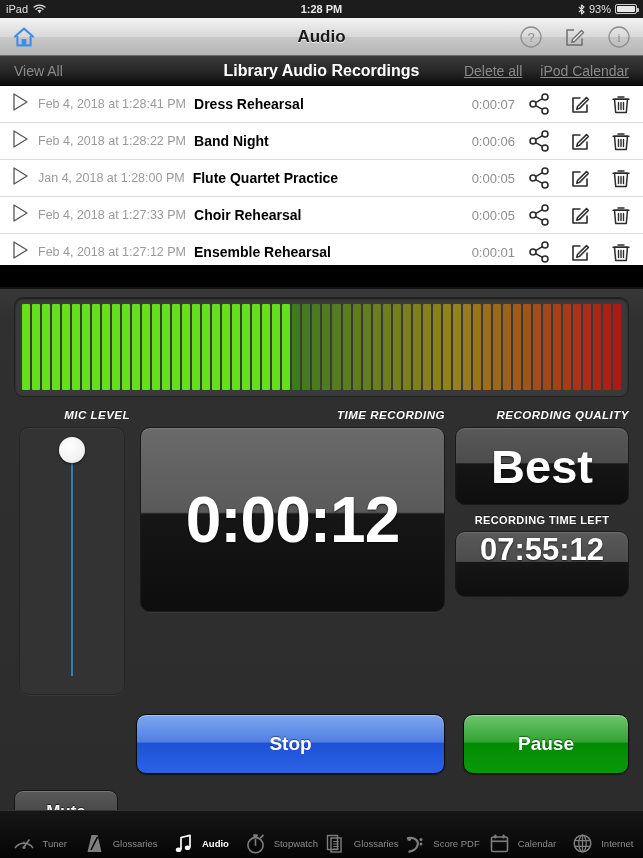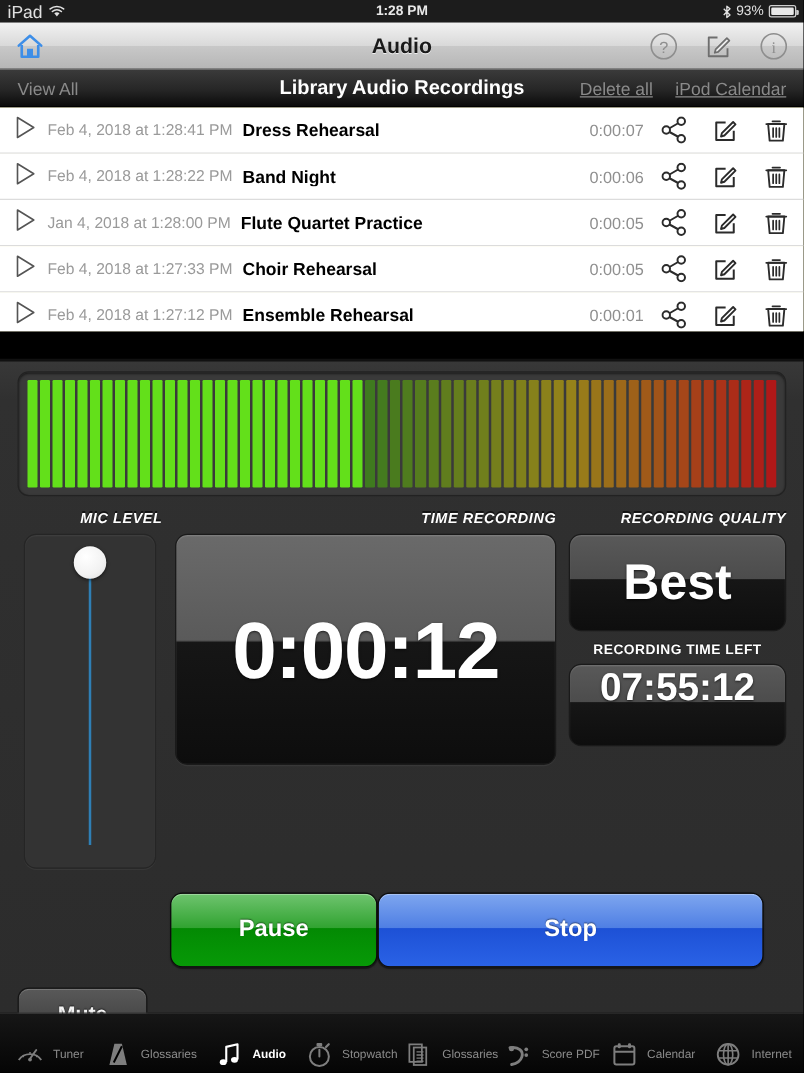--- a/index.html
+++ b/index.html
@@ -10,21 +10,21 @@
     -webkit-font-smoothing:antialiased;
   }
   #app { position:relative; width:643px; height:858px; overflow:hidden; background:#000; }
 
   
   .statusbar {
     height:18px; background:#1c1c1c; display:flex; align-items:center;
     padding:0 6px; color:#d8d8d8; font-size:11px; position:relative;
   }
   .sb-left { display:flex; align-items:center; gap:5px; }
-  .sb-device { font-size:14px; color:#e0e0e0; }
+  .sb-device { font-size:11px; color:#e0e0e0; }
   .sb-center {
     position:absolute; left:0; right:0; text-align:center;
     font-size:11px; font-weight:bold; color:#e8e8e8; pointer-events:none;
   }
   .sb-right {
     margin-left:auto; display:flex; align-items:center; gap:4px;
     font-size:11px; color:#e0e0e0; z-index:2;
   }
   .batt {
     width:22px; height:10px; border:1px solid #cfcfcf; border-radius:2px;
@@ -58,21 +58,21 @@
   }
   .subbar .s-left { color:#8a8a8a; font-size:14px; z-index:2; }
   .subbar .s-title {
     position:absolute; left:0; right:0; text-align:center;
     color:#fff; font-size:16px; font-weight:bold; pointer-events:none;
   }
   .subbar .s-right { margin-left:auto; display:flex; gap:18px; z-index:2; }
   .subbar .s-right span { color:#8a8a8a; font-size:14px;text-decoration:underline; }
 
   
-  .list { background:#fef9c3; height:179px; overflow:hidden; position:relative; }
+  .list { background:#5eead4; height:179px; overflow:hidden; position:relative; }
   .row {
     height:37px; display:flex; align-items:center; padding:0 12px 0 10px;
     border-bottom:1px solid #dcdcdc; background:#fff;
   }
   .r-play { width:28px; flex:0 0 28px; }
   .r-date { font-size:12.5px; color:#9a9a9a; white-space:nowrap; }
   .r-name {
     font-size:14px; font-weight:bold; color:#000; margin-left:8px;
     white-space:nowrap; overflow:hidden; flex:1 1 auto;
   }
@@ -142,21 +142,21 @@
 
   
   .qcol { width:174px; flex:0 0 174px; display:flex; flex-direction:column; }
   .qbox {
     height:78px; border-radius:10px;
     background:linear-gradient(to bottom,#595959 0%,#4c4c4c 46%,#161616 47%,#0e0e0e 100%);
     border:1px solid #1a1a1a;
     box-shadow:inset 0 1px 1px rgba(255,255,255,.14);
     display:flex; align-items:center; justify-content:center;
   }
-  .qbox span { font-size:40px; font-weight:bold; color:#fff; text-shadow:0 1px 2px rgba(0,0,0,.7); }
+  .qbox span { font-size:47px; font-weight:bold; color:#fff; text-shadow:0 1px 2px rgba(0,0,0,.7); }
   .qlbl {
     color:#fff; font-size:11px; font-weight:bold; letter-spacing:.4px;
     text-align:center; margin:9px 0 5px 0; text-shadow:0 -1px 0 rgba(0,0,0,.6);
   }
   .tbox {
     height:66px; border-radius:10px;
     background:linear-gradient(to bottom,#595959 0%,#4c4c4c 46%,#161616 47%,#0e0e0e 100%);
     border:1px solid #1a1a1a;
     box-shadow:inset 0 1px 1px rgba(255,255,255,.14);
     display:flex; align-items:flex-start; justify-content:center;
@@ -535,22 +535,22 @@
           <span>Best</span>
         </div>
         <div class="qlbl">RECORDING TIME LEFT</div>
         <div class="tbox">
           <span>07:55:12</span>
         </div>
       </div>
     </div>
 
     <div class="actions">
+      <div class="btn btn-stop">Stop</div>
       <div class="btn btn-pause">Pause</div>
-      <div class="btn btn-stop">Stop</div>
     </div>
 
     <div class="muterow">
       <div class="btn-mute">Mute</div>
     </div>
   </div>
 
   <div class="tabbar" id="tab-bar">
       <div class="tab">
         <span class="ticon">

